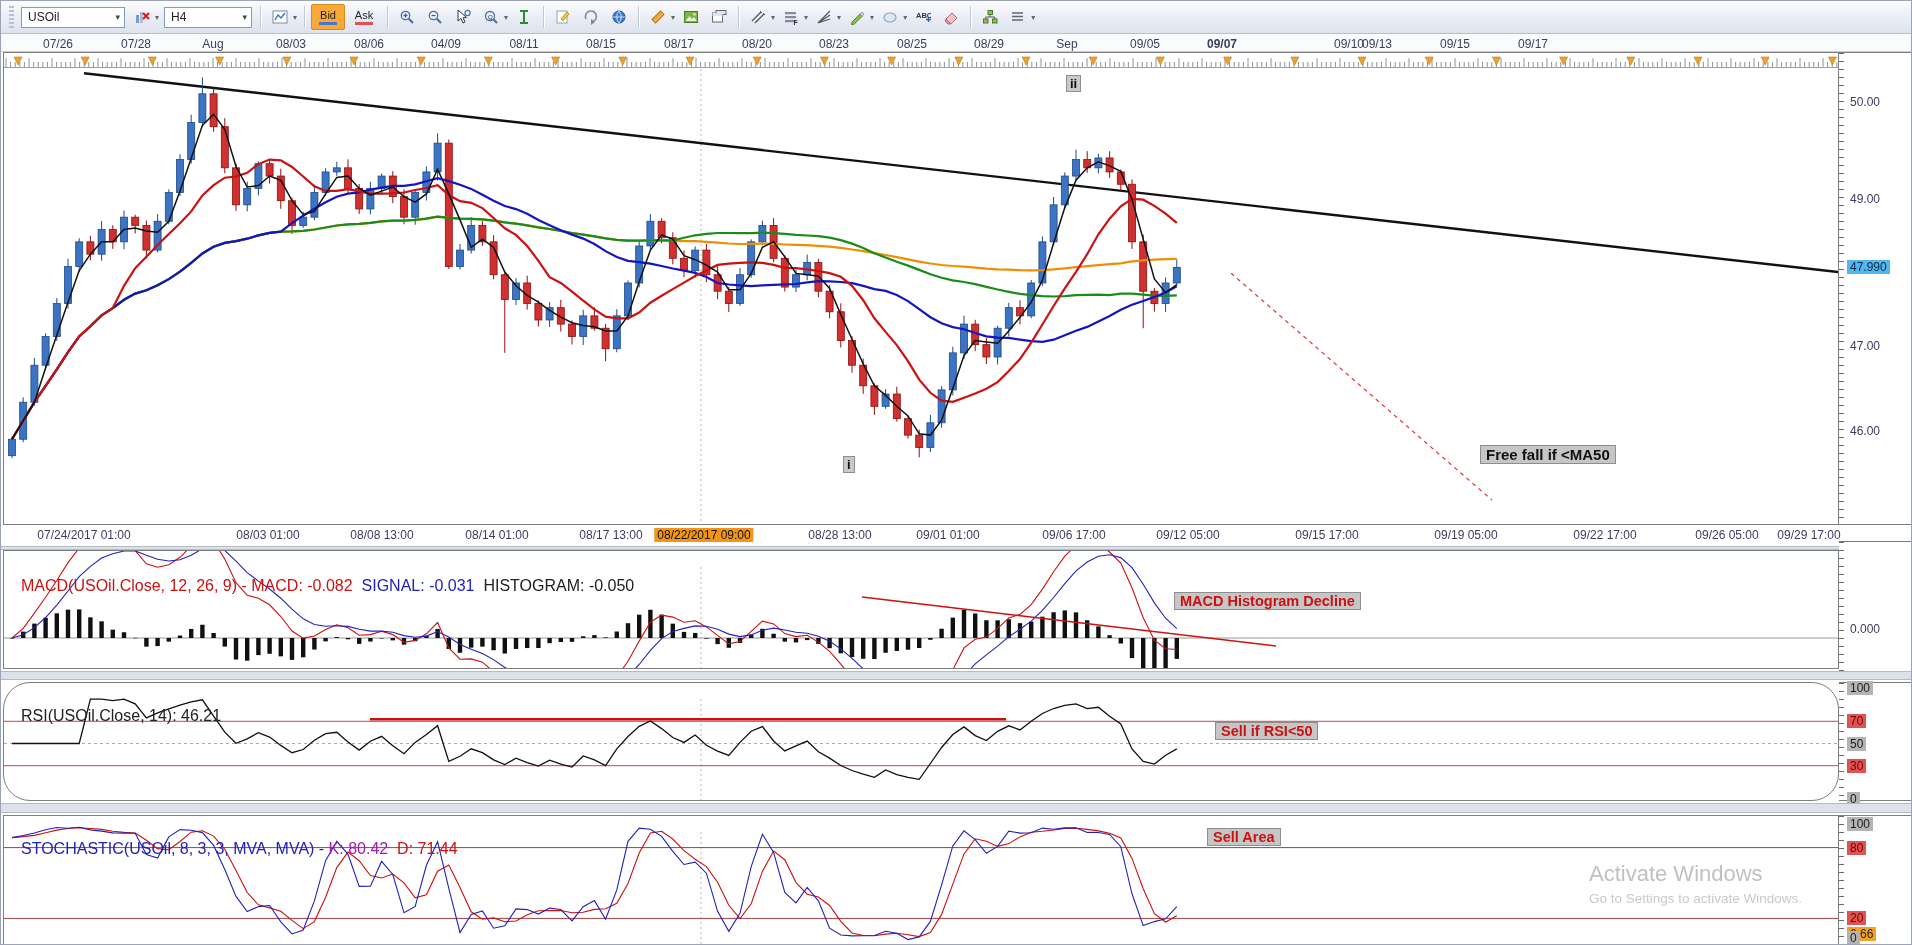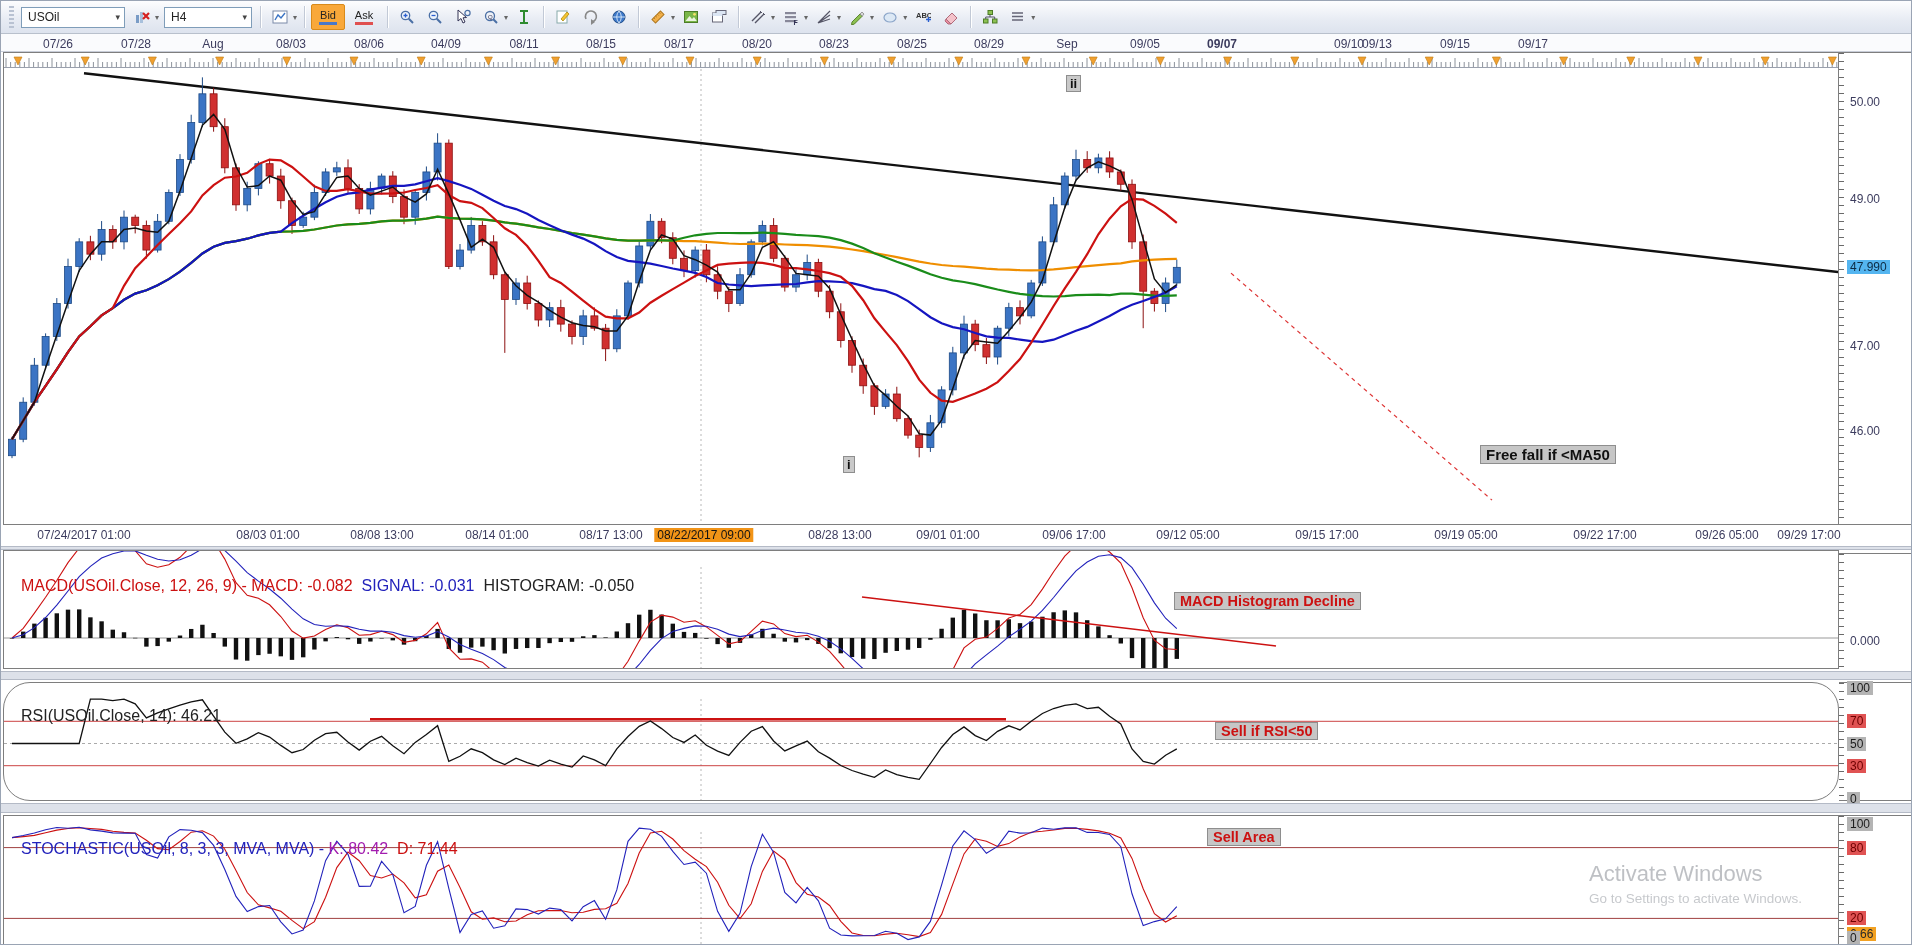--- a/index.html
+++ b/index.html
@@ -688,21 +688,21 @@
         <line x1="858" y1="46" x2="1272" y2="95" stroke="#cc1111" stroke-width="1.6"></line>
       </svg>
     <div class="ind-legend">
       <span style="color:#cc1111">MACD(USOil.Close, 12, 26, 9) - </span>
       <span style="color:#cc1111">MACD: -0.082</span>&nbsp;
       <span style="color:#2222bb">SIGNAL: -0.031</span>&nbsp;
       <span style="color:#222">HISTOGRAM: -0.050</span>
     </div>
     <div class="ann" style="left:1170px; top:41px;">MACD Histogram Decline</div>
   </div>
-  <div class="yaxis" id="macd-yaxis" style="top:552px; height:148px; border-top:1px solid #7e7e7e; border-bottom:1px solid #7e7e7e;">
+  <div class="yaxis" id="macd-yaxis" style="top:540px; height:148px; border-top:1px solid #7e7e7e; border-bottom:1px solid #7e7e7e;">
     <div class="ticks"></div>
   <div class="y-lbl" style="top: 87px;">0.000</div>
     </div>
 
   <div class="splitter" style="top:670px; height:9px;"></div>
 
   <div class="plot" id="rsi-plot" style="top:681px; height:119px;border-radius:27px;">
     <svg id="rsiSvg" width="1834" height="117">
         <line x1="697" y1="16" x2="697" y2="117" stroke="#b8b8b8" stroke-dasharray="2,3"></line>
         <line x1="0" y1="38.300000000000004" x2="1834" y2="38.300000000000004" stroke="#cc4444" stroke-width="1"></line>

